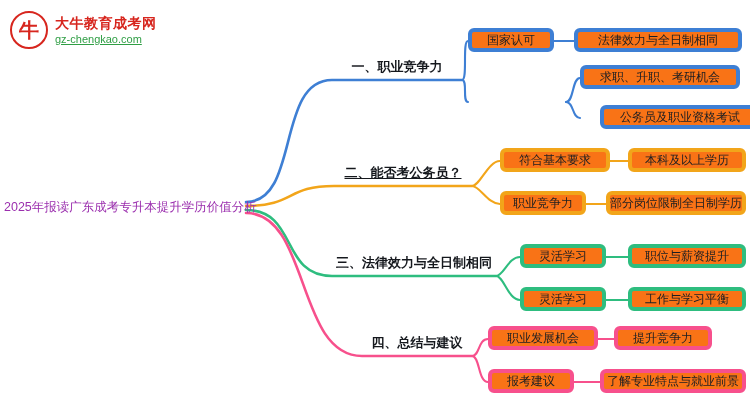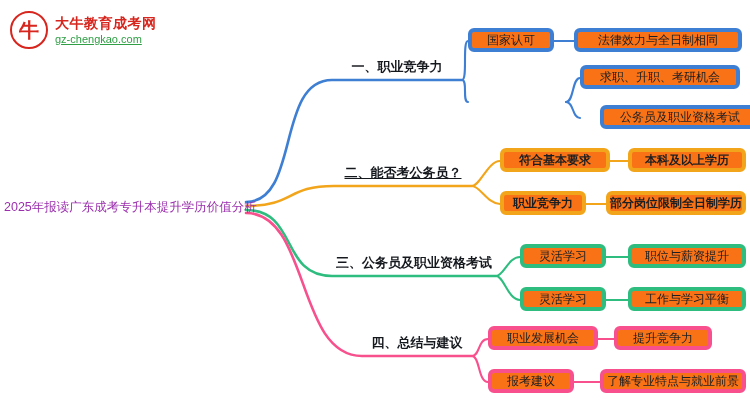--- a/index.html
+++ b/index.html
@@ -36,21 +36,21 @@
   .bl3{left:332px;top:254px;width:164px;}
   .bl4{left:362px;top:334px;width:110px;}
 
   .node{
     position:absolute;height:24px;box-sizing:border-box;
     background:#f97316;border:4px solid #0ea5e9;border-radius:6px;
     display:flex;align-items:center;justify-content:center;
     font-size:12px;color:#1b1e23;white-space:nowrap;padding:0 3px;
   }
   .bc1{border-color:#3e7fd4;}
-  .bc2{border-color:#f2a51a;font-weight:bold;}
+  .bc2{border-color:#f2a51a;}
   .bc3{border-color:#2ebd7f;}
   .bc4{border-color:#f7508c;border-radius:6px;}
 </style>
 </head>
 <body>
 
 <div class="stage">
 
   <svg class="connectors" viewBox="0 0 750 410">
 
@@ -87,21 +87,21 @@
     <div class="logo-text">
       <div class="logo-name">大牛教育成考网</div>
       <div class="logo-url">gz-chengkao.com</div>
     </div>
   </div>
 
   <div class="central">2025年报读广东成考专升本提升学历价值分析</div>
 
   <div class="branch-label bl1">一、职业竞争力</div>
   <div class="branch-label bl2">二、能否考公务员？</div>
-  <div class="branch-label bl3">三、公务员及职业资格考试</div>
+  <div class="branch-label bl3">三、法律效力与全日制相同</div>
   <div class="branch-label bl4">四、总结与建议</div>
 
   <div class="node bc1" style="left:468px;top:28px;width:86px">国家认可</div>
   <div class="node bc1" style="left:574px;top:28px;width:168px">法律效力与全日制相同</div>
   <div class="node bc1" style="left:580px;top:65px;width:160px">求职、升职、考研机会</div>
   <div class="node bc1" style="left:600px;top:105px;width:160px">公务员及职业资格考试</div>
 
   <div class="node bc2" style="left:500px;top:148px;width:110px">符合基本要求</div>
   <div class="node bc2" style="left:628px;top:148px;width:118px">本科及以上学历</div>
   <div class="node bc2" style="left:500px;top:191px;width:86px">职业竞争力</div>

